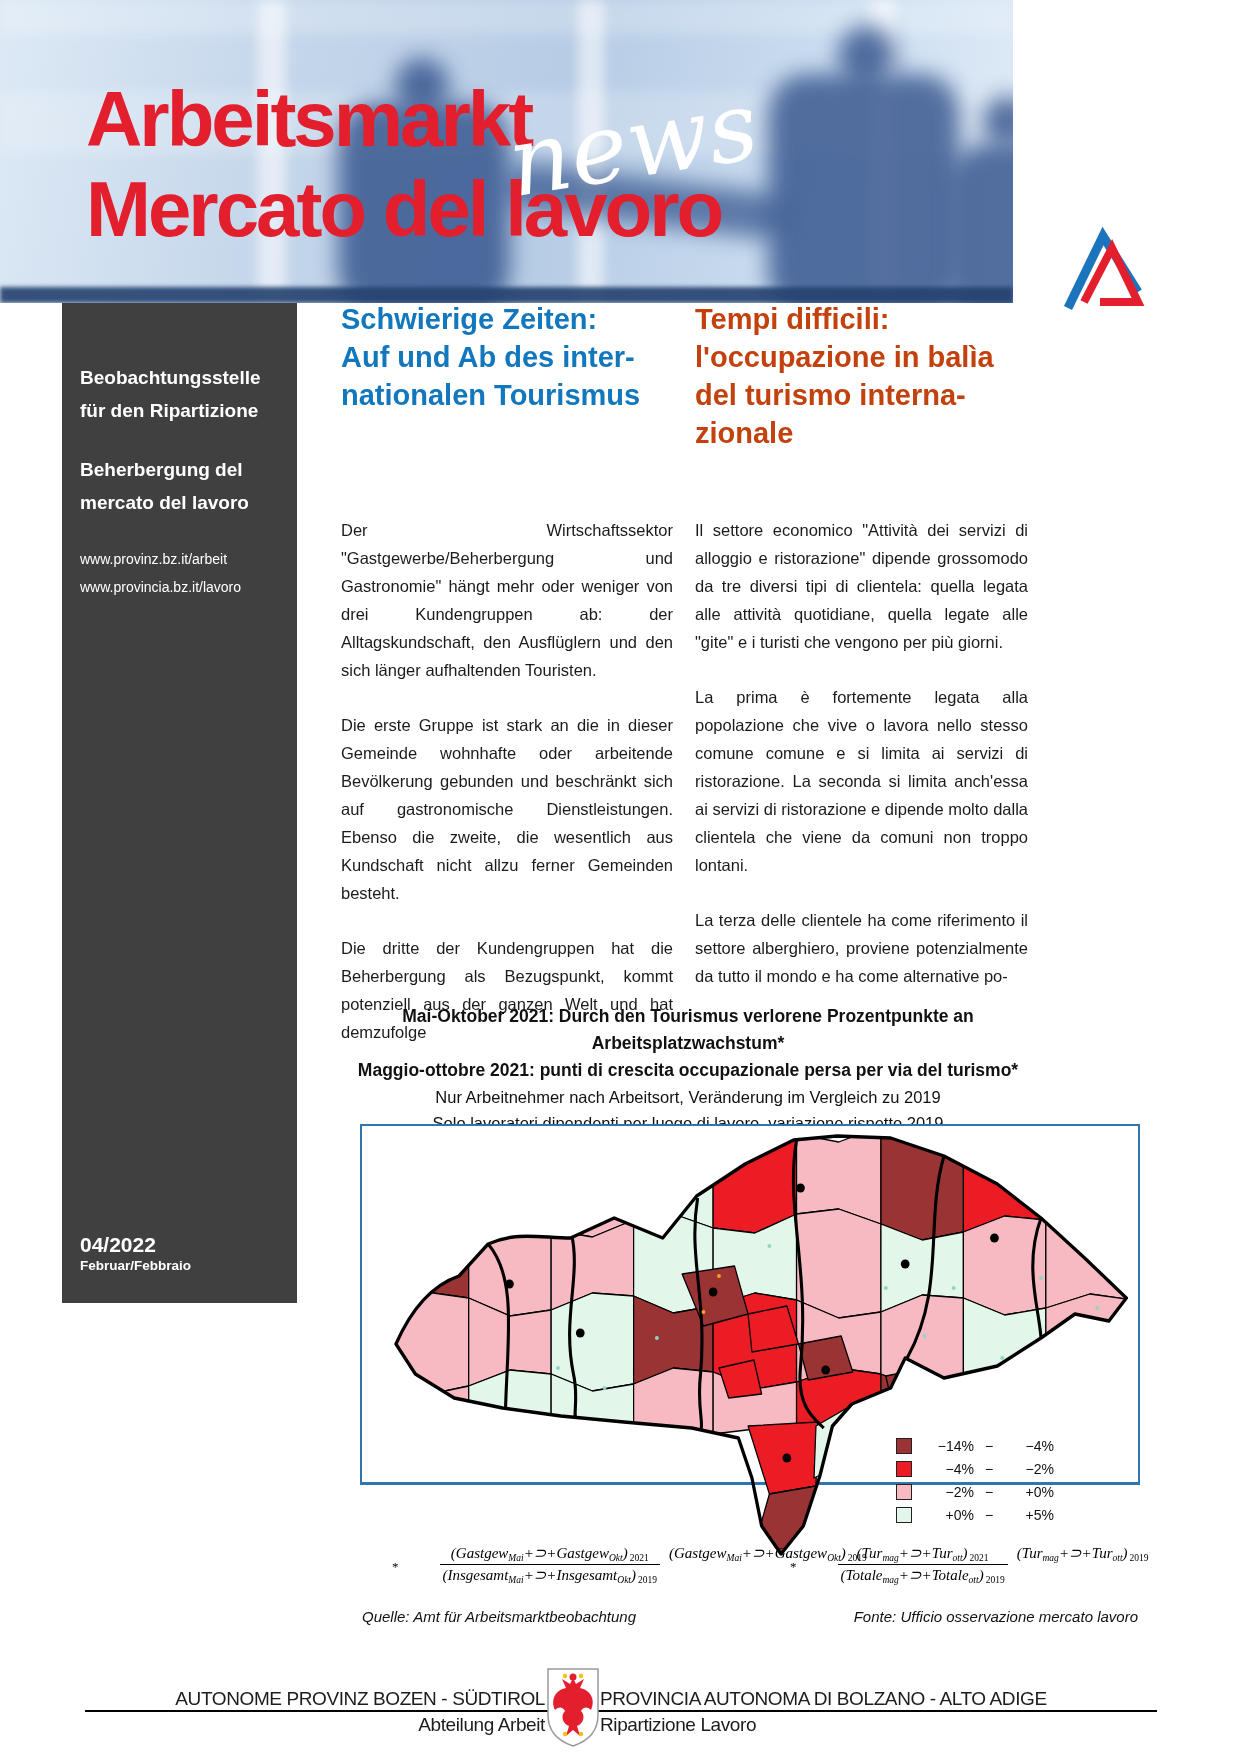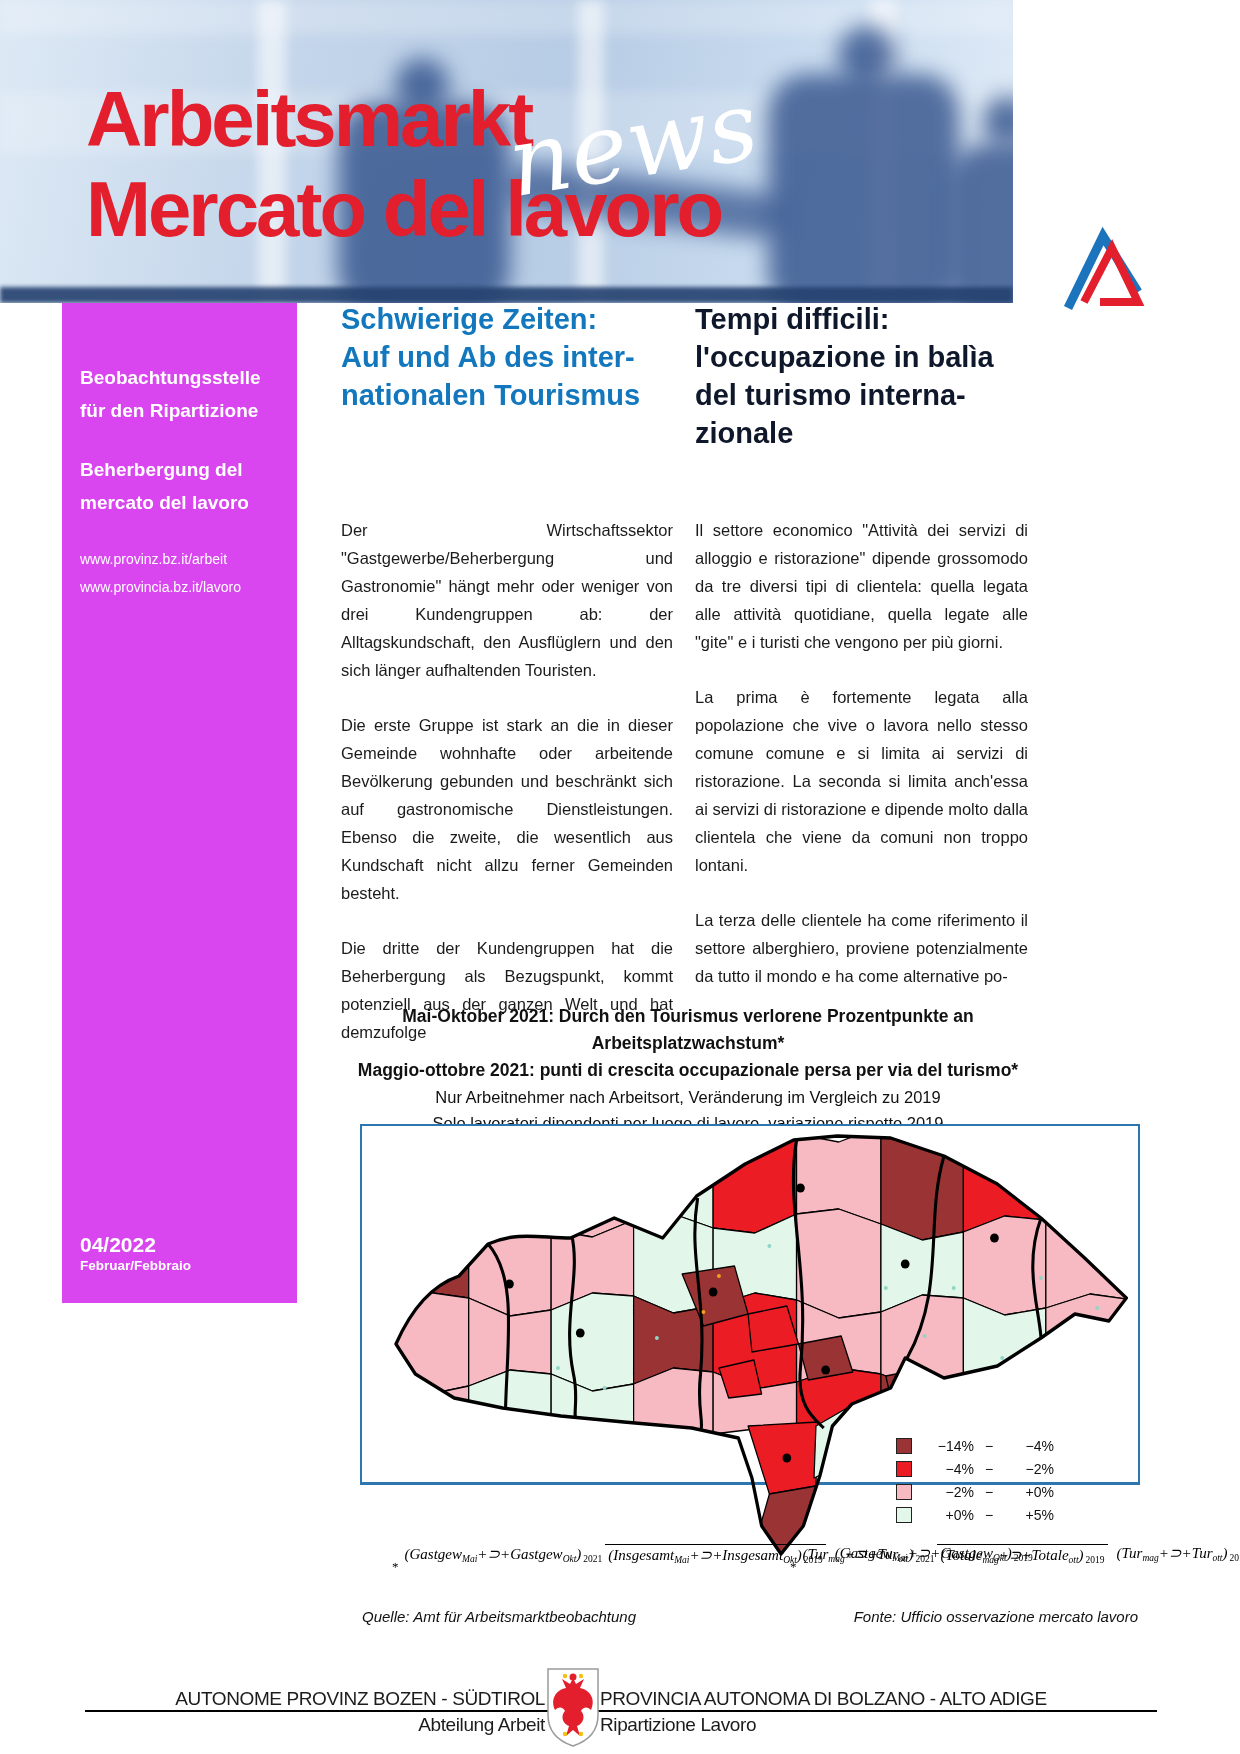--- a/index.html
+++ b/index.html
@@ -36,21 +36,21 @@
   #legend{position:absolute;left:534px;top:308px;font-size:14px;color:#111;}
   .lrow{display:flex;align-items:center;height:23px;}
   .lsw{width:14px;height:14px;border:1px solid #222;margin-right:12px;}
   .lfrom{width:50px;text-align:right;}
   .ldash{width:30px;text-align:center;}
   .lto{width:50px;text-align:right;}
   
   .fml{position:absolute;display:flex;align-items:flex-start;
        font-family:"Liberation Serif",serif;font-style:italic;font-size:15px;color:#000;}
   .fml .star{margin:15px 3px 0 0;font-size:13px;font-style:normal;}
-  .frac{display:inline-flex;flex-direction:row;align-items:center;}
+  .frac{display:inline-flex;flex-direction:column;align-items:center;margin-left:38px;}
   .fr-num{padding:0 3px 1px 3px;}
   .fr-den{border-top:1.2px solid #000;padding:1px 3px 0 3px;}
   .fnum2{margin-left:9px;}
   .fs{font-size:9.5px;vertical-align:-3px;}
   .fs.yr{font-style:normal;margin-left:2px;}
   
   .source{font-style:italic;font-size:15px;color:#111;}
   
   .ftext{font-size:19px;letter-spacing:-0.4px;color:#1c1c1c;white-space:nowrap;}
   #fline{left:85px;top:1710px;width:1072px;height:2px;background:#000;}
@@ -78,21 +78,21 @@
 <div class="abs" id="title2" style="left:86px;top:170px;font-size:78px;color:#e31e2d;z-index:3;">Mercato del lavoro</div>
 <div class="abs" id="title-script" style="left:508px;top:96px;font-size:96px;z-index:4;">news</div>
 
 <div class="abs" style="left:1056px;top:226px;width:96px;height:88px;">
   <svg width="96" height="88" viewBox="0 0 96 88">
     <path d="M12,82 L47,10 L82,66" fill="none" stroke="#1b74bc" stroke-width="9" stroke-linejoin="miter"></path>
     <path d="M28,76 L56,22 L82,76 L44,76" fill="none" stroke="#e31e2d" stroke-width="8"></path>
   </svg>
 </div>
 
-<div class="abs" id="sidebar" style="background: #d946ef;">
+<div class="abs" id="sidebar" style="background: #404040;">
   <div style="padding:58px 0 0 18px;">
     <div class="org" id="org-de">
         <div>Beobachtungsstelle</div>
         <div>für den Ripartizione</div>
       </div>
     <div style="height:26px;"></div>
     <div class="org" id="org-it">
         <div>Beherbergung del</div>
         <div>mercato del lavoro</div>
       </div>
@@ -106,21 +106,21 @@
     <div class="big">04/2022</div>
     <div class="small">Februar/Febbraio</div>
   </div>
 </div>
 
 <div class="abs headline" id="h-de" style="left: 341px; top: 300px; width: 340px; color: rgb(18, 119, 189);">
     <div>Schwierige Zeiten:</div>
     <div>Auf und Ab des inter-</div>
     <div>nationalen Tourismus</div>
   </div>
-<div class="abs headline" id="h-it" style="left: 695px; top: 300px; width: 340px; color: #0f172a;">
+<div class="abs headline" id="h-it" style="left: 695px; top: 300px; width: 340px; color: #c2410c;">
     <div>Tempi difficili:</div>
     <div>l'occupazione in balìa</div>
     <div>del turismo interna-</div>
     <div>zionale</div>
   </div>
 
 <div class="abs bodycol" id="col-de" style="left:341px;top:516px;width:332px;">
     <p>Der Wirtschaftssektor "Gastgewerbe/Beherbergung und Gastronomie" hängt mehr oder weniger von drei Kundengruppen ab: der Alltagskundschaft, den Ausflüglern und den sich länger aufhaltenden Touristen.</p>
     <p>Die erste Gruppe ist stark an die in dieser Gemeinde wohnhafte oder arbeitende Bevölkerung gebunden und beschränkt sich auf gastronomische Dienstleistungen. Ebenso die zweite, die wesentlich aus Kundschaft nicht allzu ferner Gemeinden besteht.</p>
     <p>Die dritte der Kundengruppen hat die Beherbergung als Bezugspunkt, kommt potenziell aus der ganzen Welt und hat demzufolge</p>

